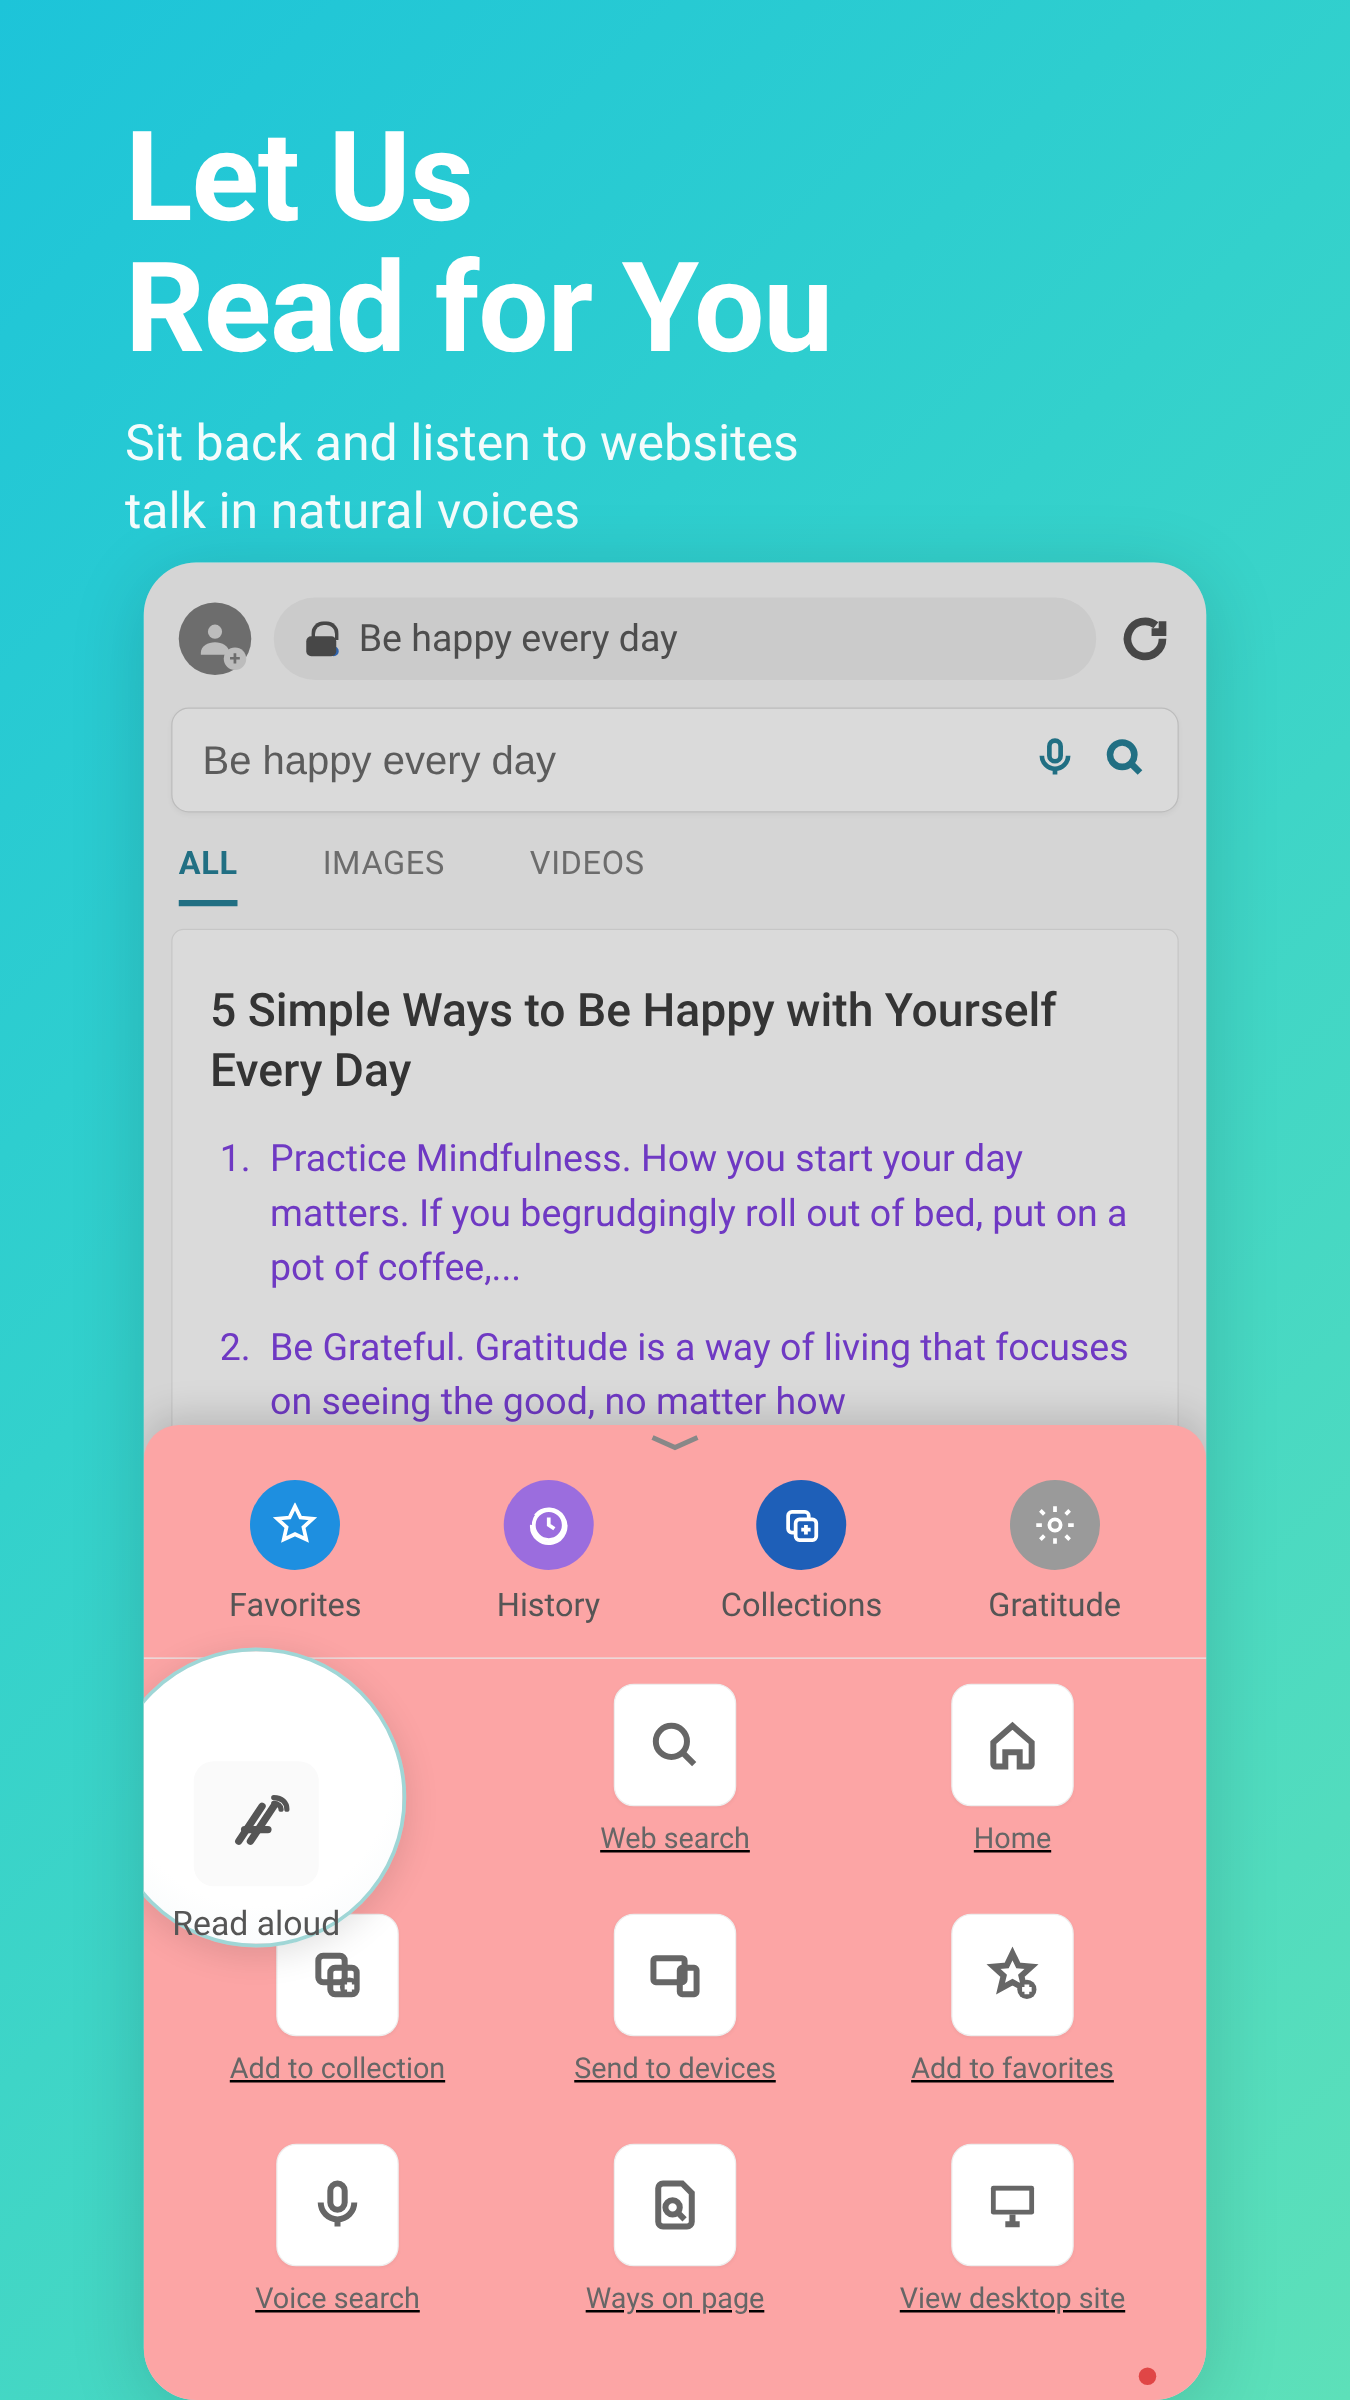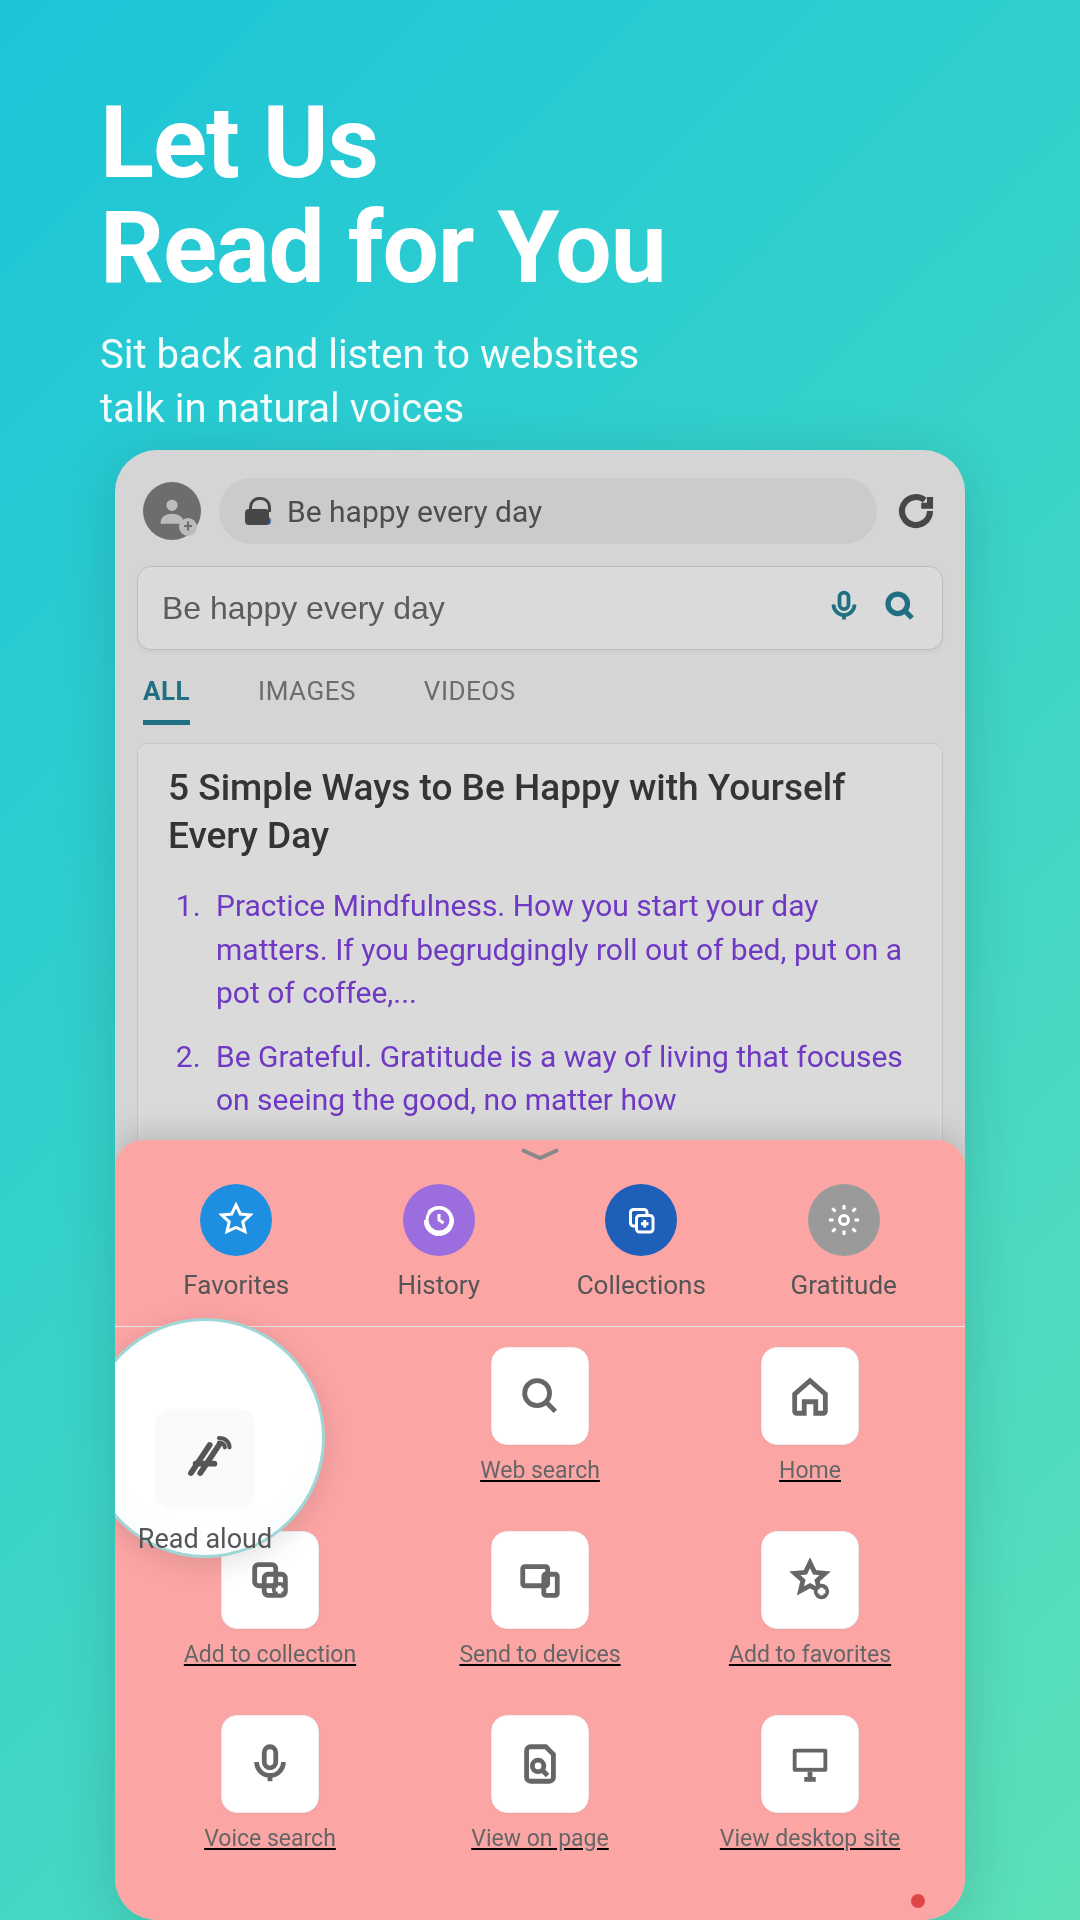--- a/index.html
+++ b/index.html
@@ -97,21 +97,21 @@
     color:#6a6a6a;
     letter-spacing: 0.5px;
   }
   .tab { padding-bottom: 14px; }
   .tab.active { color:#0a6e87; font-weight:700; border-bottom: 5px solid #0a6e87; }
   .card {
     margin: 18px 22px 0 22px;
     background: #f7f7f7;
     border: 1px solid #ddd;
     border-radius: 10px;
-    padding: 20px 30px;
+    padding: 42px 30px;
   }
   .card h2 { font-size: 37px; font-weight: 500; color:#222; line-height:1.3; margin-bottom: 24px; }
   .card ol { padding-left: 40px; font-size: 30px; color:#6d28d9; line-height:1.45; }
   .card li { margin-bottom: 20px; padding-left: 8px; }
 
   
   .sheet {
     position:absolute; left:0; right:0; bottom:0;
     height: 780px;
     background:#fca5a5;
@@ -354,21 +354,21 @@
         <div class="lbl">Voice search</div>
       </div>
       <div class="gcell">
         <div class="tile">
             <svg viewBox="0 0 24 24">
               <path d="M7 3h8l4 4v12a2 2 0 0 1-2 2H7a2 2 0 0 1-2-2V5a2 2 0 0 1 2-2z"></path>
               <circle cx="11" cy="13" r="3"></circle>
               <path d="M13.5 15.5L16 18"></path>
             </svg>
           </div>
-        <div class="lbl">View on page</div>
+        <div class="lbl">Ways on page</div>
       </div>
       <div class="gcell">
         <div class="tile">
             <svg viewBox="0 0 24 24">
               <rect x="3" y="4" width="18" height="12" rx="1" fill="#666" stroke="none"></rect>
               <rect x="5" y="6" width="14" height="8" fill="#fff" stroke="none"></rect>
               <path d="M9 20h6M12 16v4" stroke="#666"></path>
             </svg>
           </div>
         <div class="lbl">View desktop site</div>

